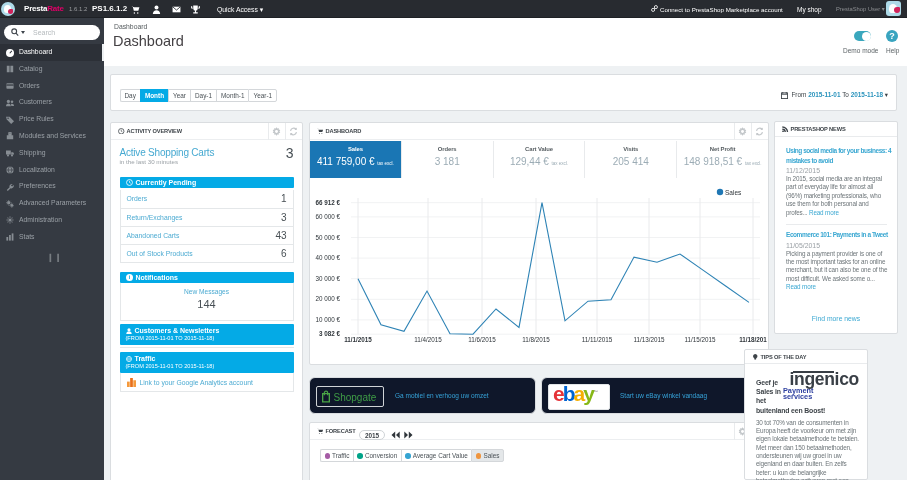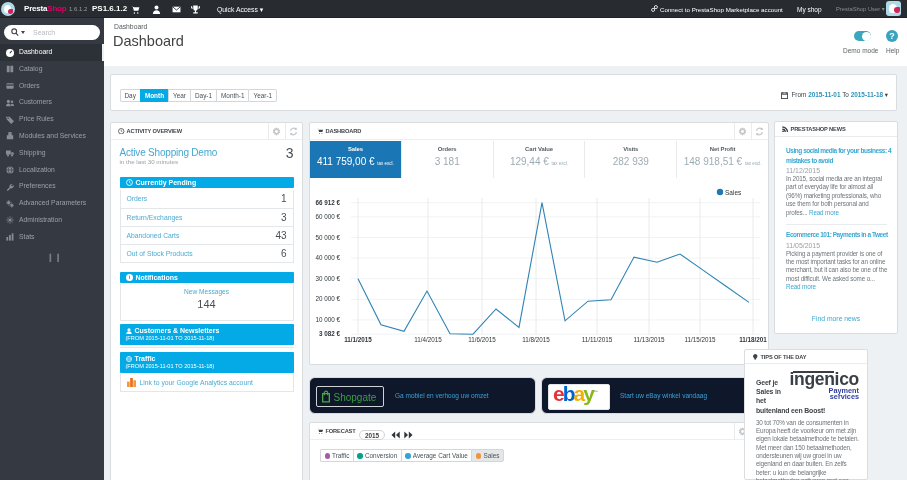--- a/index.html
+++ b/index.html
@@ -128,33 +128,33 @@
 .ntext .rm{color:#3ba8d2}
 .ndiv{border-top:1px solid #e9ebed;margin:7px 0 5px 0}
 #findmore{position:absolute;left:0;top:193px;width:100%;text-align:center;font-size:6.8px;color:#3ba8d2}
 
 #tips{left:744px;top:349px;width:124px;height:131px}
 #tips .phead{height:14px;line-height:14px;border-bottom:1px solid #e9ebed}
 .tipsbody{padding:7px 8px 0 11px;font-size:7px;color:#6d7579}
 #inglogo{float:right;width:76px;margin-top:1px}
 #inglogo .ing{font-size:17.5px;font-weight:bold;color:#393f46;letter-spacing:-0.3px;line-height:15px;position:relative;text-align:right}
 #inglogo .ing .obar{position:absolute;left:10px;top:-1.5px;width:41px;height:2px;background:#393f46}
-#inglogo .pay{font-size:7.3px;font-weight:bold;color:#2d3f9f;line-height:6.4px;text-align:right;margin-top:1px}
+#inglogo .pay{font-size:7.3px;font-weight:bold;color:#2d3f9f;line-height:6.4px;margin-top:1px}
 .tiplead{font-size:6.9px;font-weight:bold;color:#3e4449;line-height:9.2px;margin-top:7px;letter-spacing:-0.15px;white-space:nowrap}
 .tiptext{font-size:6.4px;color:#6d7579;line-height:8.3px;margin-top:4px;clear:both;letter-spacing:-0.18px;white-space:nowrap}
 </style>
 </head>
 <body>
 
 <div id="topbar" class="abs">
   <div class="logoball abs">
       <div class="b1"></div>
       <div class="b2"></div>
     </div>
-  <div class="ptxt abs">Presta<span class="shop">Shop</span></div>
+  <div class="ptxt abs">Presta<span class="shop">Rate</span></div>
   <div class="pver abs">1.6.1.2</div>
   <div class="psver abs">PS1.6.1.2</div>
   <svg class="tico abs" style="left:131px" viewBox="0 0 16 16">
       <path d="M1 2h2l2 8h8l2-6H5.5M6 13a1.3 1.3 0 1 0 0 2.6 1.3 1.3 0 0 0 0-2.6zm6 0a1.3 1.3 0 1 0 0 2.6 1.3 1.3 0 0 0 0-2.6z"></path>
     </svg>
   <svg class="tico abs" style="left:152px" viewBox="0 0 16 16">
       <circle cx="8" cy="4.5" r="3.5"></circle>
       <path d="M1.5 16c0-4 2.8-6.5 6.5-6.5s6.5 2.5 6.5 6.5z"></path>
     </svg>
   <svg class="tico abs" style="left:172px" viewBox="0 0 16 16">
@@ -319,21 +319,21 @@
         </svg>
       <svg class="refresh" style="right:4px" viewBox="0 0 10 10">
           <path d="M1.7 4.2a3.6 3.6 0 0 1 6.2-1.7M8.3 5.8a3.6 3.6 0 0 1-6.2 1.7" fill="none" stroke="#c3c7ca" stroke-width="1.3"></path>
           <path d="M8.6 0.6v2.6H6z" fill="#c3c7ca"></path>
           <path d="M1.4 9.4V6.8H4z" fill="#c3c7ca"></path>
         </svg>
     </div>
   </div>
   <div class="av-inner">
     <div class="bigrow">
-        <div class="lnk">Active Shopping Demo</div>
+        <div class="lnk">Active Shopping Carts</div>
         <div class="val">3</div>
         <div class="sub">in the last 30 minutes</div>
       </div>
     <div style="height:6px"></div>
     <div class="bluebar h1"><svg class="bico" viewBox="0 0 10 10">
           <circle cx="5" cy="5" r="4.2" fill="none" stroke="#fff" stroke-width="1.2"></circle>
           <path d="M5 2.5V5l1.8 1" fill="none" stroke="#fff"></path>
         </svg>Currently Pending</div>
     <div class="rowbox">
       <div class="arow" style="border-top:none">
@@ -419,21 +419,21 @@
     <div class="kpi">
         <div class="kl">Orders</div>
         <div class="kv">3 181</div>
       </div>
     <div class="kpi">
         <div class="kl">Cart Value</div>
         <div class="kv">129,44 € <small>tax excl.</small></div>
       </div>
     <div class="kpi">
         <div class="kl">Visits</div>
-        <div class="kv">282 939</div>
+        <div class="kv">205 414</div>
       </div>
     <div class="kpi">
         <div class="kl">Net Profit</div>
         <div class="kv">148 918,51 € <small>tax excl.</small></div>
       </div>
   </div>
   <svg id="chart" style="position:absolute;left:0;top:55px" width="458" height="186" viewBox="0 0 458 186">
   <line x1="41" x2="450" y1="24.7" y2="24.7" stroke="#f1f2f3" stroke-width="1"></line>
   <line x1="41" x2="450" y1="38.9" y2="38.9" stroke="#f1f2f3" stroke-width="1"></line>
   <line x1="41" x2="450" y1="59.5" y2="59.5" stroke="#f1f2f3" stroke-width="1"></line>

